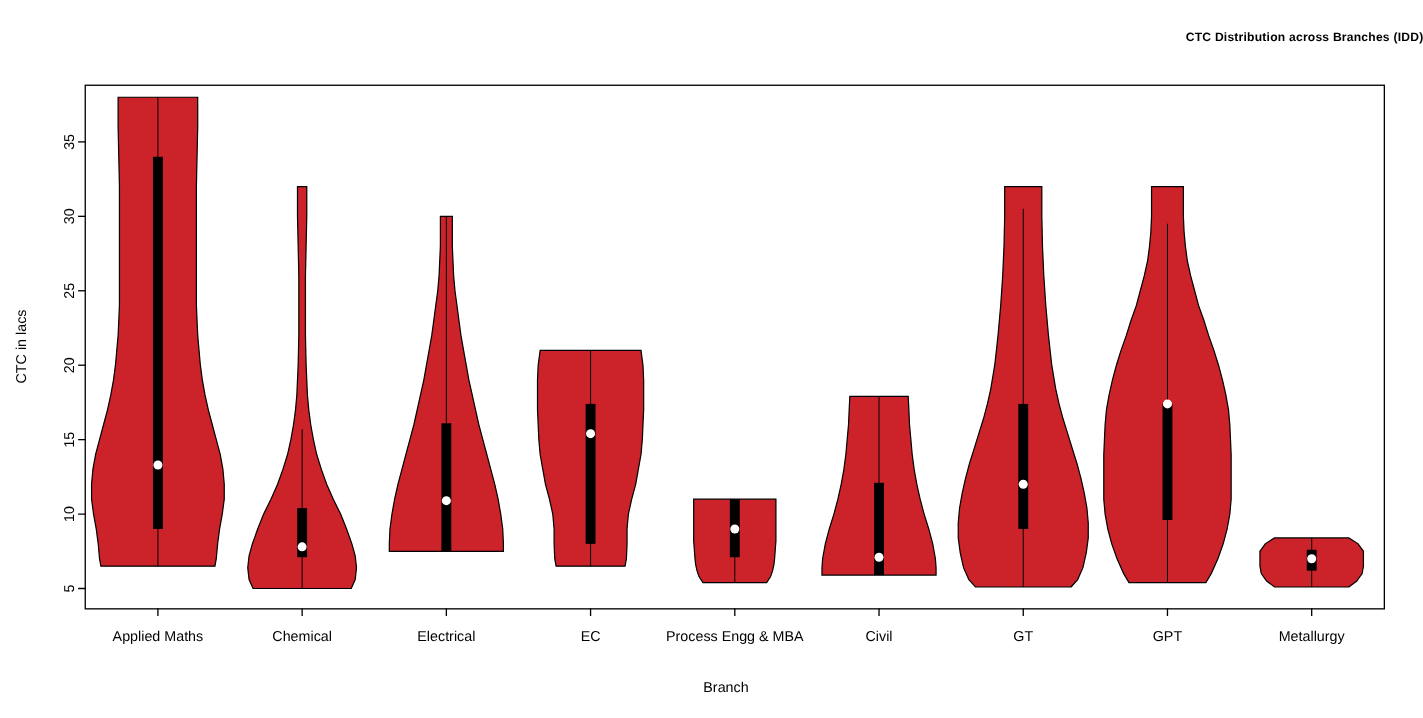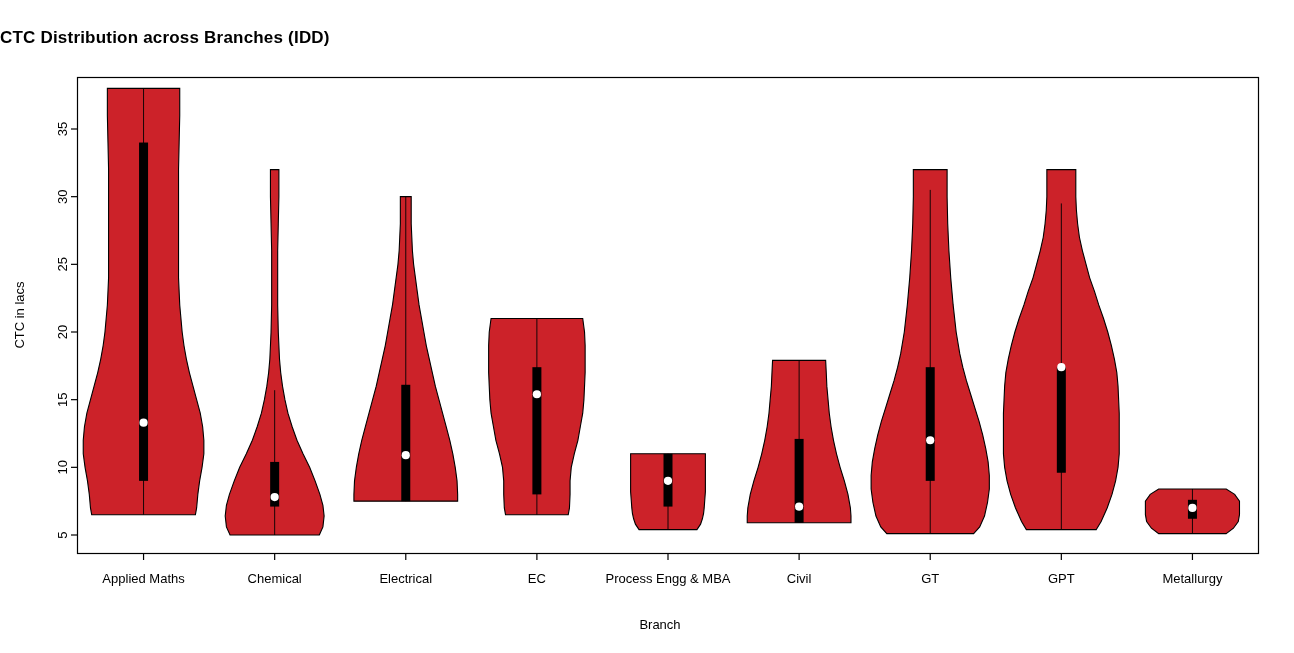--- a/index.html
+++ b/index.html
@@ -11,22 +11,22 @@
     overflow:hidden;
     position:relative;
   }
   #figure{
     position:absolute;left:0;top:0;width:1294px;height:653px;
     background:#ffffff;
   }
   #chart-title{
     position:absolute;
     left:0;top:28px;width:1294px;
-    text-align:left;
-    font-size:17px;
+    text-align:right;
+    font-size:11px;
     font-weight:bold;
     letter-spacing:.2px;
     font-family:"Liberation Sans", sans-serif;
   }
   #plot-svg{
     position:absolute;left:0;top:0;
     width:1294px;height:653px;
     display:block;
   }
   .axis-title{

